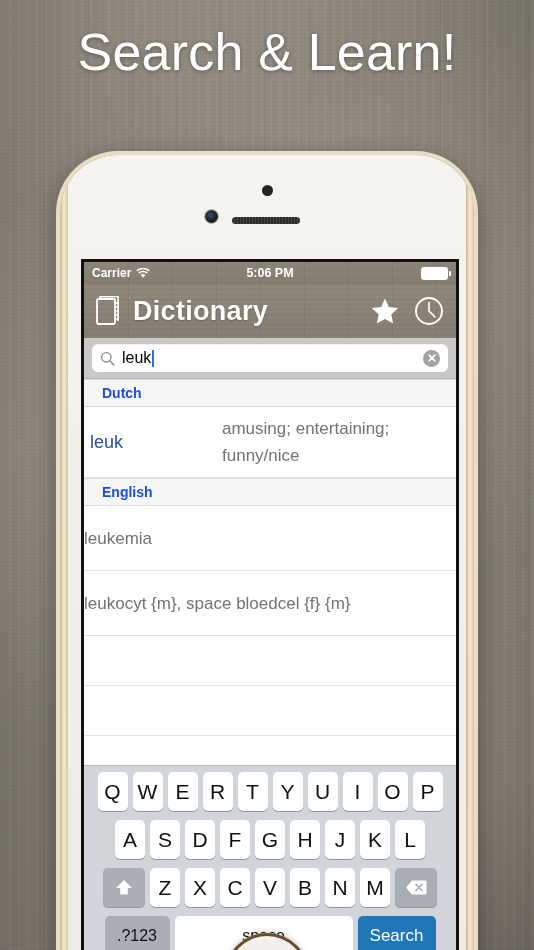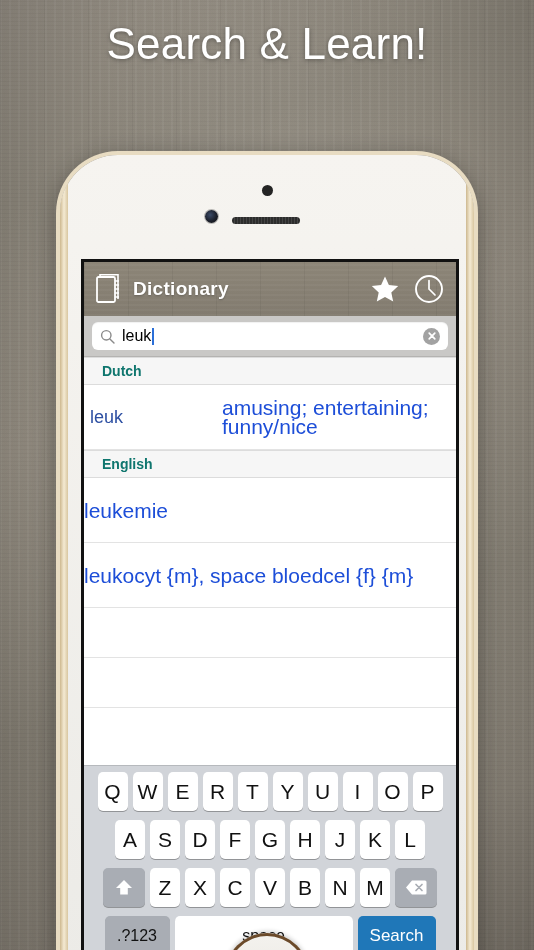--- a/index.html
+++ b/index.html
@@ -24,23 +24,23 @@
         rgba(255,255,255,0.015) 1px, rgba(255,255,255,0.015) 4px),
       linear-gradient(160deg,#9a9388 0%,#8e887c 18%,#958e82 40%,#8a8478 65%,#918a7e 85%,#867f74 100%);
   }
   #bg:after{
     content:"";position:absolute;inset:0;
     background:radial-gradient(ellipse at 50% 42%, rgba(255,255,255,0.10) 0%, rgba(0,0,0,0.06) 60%, rgba(0,0,0,0.22) 100%);
   }
 
   
   #headline{
-    position:absolute;top:18px;left:0;right:0;z-index:5;
+    position:absolute;top:26px;left:0;right:0;z-index:5;
     text-align:center;color:#fff;
-    font-size:44px;line-height:52px;font-weight:400;
+    font-size:52px;line-height:52px;font-weight:400;
     letter-spacing:0.2px;
     text-shadow:0 1px 4px rgba(0,0,0,0.35);
   }
   #headline div{white-space:nowrap;}
 
   
   #phone{
     position:absolute;left:60px;top:155px;width:414px;height:820px;
     border-radius:58px 58px 0 0;
     background:linear-gradient(180deg,#f6f4f0 0%,#ecebe7 100%);
@@ -101,21 +101,21 @@
   
   #navbar{
     position:relative;height:54px;display:flex;align-items:center;
     padding:0 12px;gap:10px;color:#fff;
     background:
       repeating-linear-gradient(90deg, rgba(0,0,0,0.05) 0 1px, rgba(0,0,0,0) 1px 44px),
       repeating-linear-gradient(0deg, rgba(255,255,255,0.02) 0 2px, rgba(0,0,0,0.015) 2px 5px),
       linear-gradient(180deg,#8e8779,#847d71);
   }
   #navtitle{
-    font-size:19px;font-weight:700;letter-spacing:0.3px;color:#fff;
+    font-size:27px;font-weight:700;letter-spacing:0.3px;color:#fff;
     text-shadow:0 1px 2px rgba(0,0,0,0.25);
   }
   #navactions{margin-left:auto;display:flex;align-items:center;gap:14px;}
 
   
   #searchwrap{
     background:#c9c8c6;padding:6px 8px;
     border-bottom:1px solid #b4b3b1;
   }
   #searchfield{
@@ -131,34 +131,34 @@
   }
   .clearbtn{
     width:17px;height:17px;border-radius:50%;background:#a2a2a2;
     display:flex;align-items:center;justify-content:center;flex:0 0 auto;
   }
 
   
   #list{background:#fff;}
   .sec-header{
     background:#f6f6f6;border-bottom:1px solid #dcdcdc;border-top:1px solid #dcdcdc;
-    font-size:14px;font-weight:700;color:#0f766e;
+    font-size:14px;font-weight:700;color:#1d4ed8;
     padding:5px 0 5px 18px;
   }
   .row{
     display:flex;border-bottom:1px solid #e3e3e3;
     min-height:48px;align-items:center;
     padding:8px 10px 8px 0;
   }
   .row .term{
     width:132px;flex:0 0 132px;padding-left:6px;
     font-size:18px;color:#2d4fa2;line-height:22px;
   }
   .row .def{
-    font-size:21px;color:#1d4ed8;line-height:19px;padding-right:8px;
+    font-size:17px;color:#737373;line-height:27px;padding-right:8px;
   }
   .row.empty{min-height:33px;}
 
   
   #keyboard{
     position:absolute;left:0;right:0;bottom:0;
     background:#d1d4d9;padding:6px 2px 5px;
     border-top:1px solid #b6b9bd;
   }
   .krow{display:flex;justify-content:center;gap:5px;margin-bottom:9px;}
@@ -196,20 +196,36 @@
 
 <div id="phone">
   <div id="phone-gold-l"></div>
   <div id="phone-gold-r"></div>
   <div id="sensor"></div>
   <div id="camera"></div>
   <div id="speaker"></div>
 
   <div id="screen">
 
+    <div id="statusbar">
+      <div class="sb-left">
+        <span>Carrier</span>
+        <span>
+          <svg width="14" height="11" viewBox="0 0 14 11">
+            <path d="M7 9.8 L4.6 6.9 A3.8 3.8 0 0 1 9.4 6.9 Z" fill="#fff"></path>
+            <path d="M2.8 5.1 A6.2 6.2 0 0 1 11.2 5.1" stroke="#fff" stroke-width="1.5" fill="none"></path>
+            <path d="M0.9 2.9 A9 9 0 0 1 13.1 2.9" stroke="#fff" stroke-width="1.5" fill="none"></path>
+          </svg>
+        </span>
+      </div>
+      <div class="sb-center">5:06 PM</div>
+      <div class="sb-right">
+        <span class="battery"></span>
+      </div>
+    </div>
 
     <div id="navbar">
       <span>
         <svg width="27" height="32" viewBox="0 0 27 32">
           <rect x="1" y="4" width="18" height="25" rx="1.5" fill="none" stroke="#fff" stroke-width="1.8"></rect>
           <path d="M4 4 V1.8 H22 V26" fill="none" stroke="#fff" stroke-width="1.6"></path>
           <path d="M19 8 h4 M19 12 h4 M19 16 h4 M19 20 h4 M19 24 h4" stroke="#fff" stroke-width="1.4"></path>
         </svg>
       </span>
       <span id="navtitle">Dictionary</span>
@@ -253,21 +269,21 @@
       <div class="sec-header">Dutch</div>
 
       <div class="row">
         <div class="term">leuk</div>
         <div class="def">amusing; entertaining; funny/nice</div>
       </div>
 
       <div class="sec-header">English</div>
 
       <div class="row">
-        <div class="def">leukemie</div>
+        <div class="def">leukemia</div>
       </div>
 
       <div class="row">
         <div class="def">leukocyt {m}, space bloedcel {f} {m}</div>
       </div>
 
       <div class="row empty"></div>
       <div class="row empty"></div>
     </div>
 

